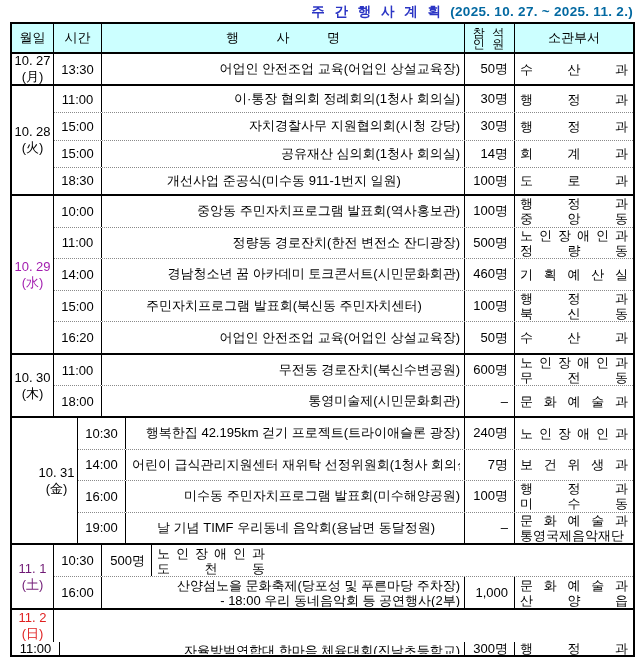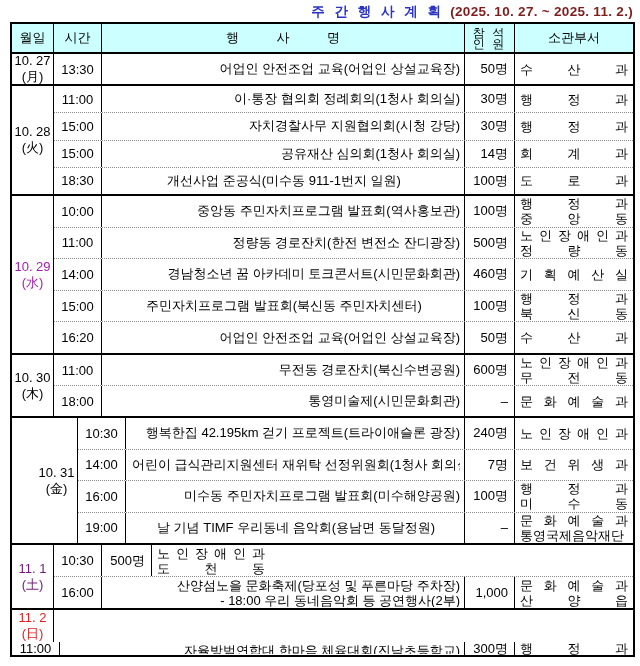--- a/index.html
+++ b/index.html
@@ -2,21 +2,21 @@
 <html><head>
 <meta charset="utf-8">
 <style>
   html,body{margin:0;padding:0;}
   body{width:640px;height:666px;background:#ffffff;font-family:"Liberation Sans","DejaVu Sans",sans-serif;color:#000;}
   .page{position:relative;width:640px;height:666px;background:#fff;overflow:hidden;}
 
   
   .title{position:absolute;top:3px;right:7px;font-size:13.5px;font-weight:bold;white-space:nowrap;}
   .title-ko{color:#2b35c4;letter-spacing:1.5px;word-spacing:3px;}
-  .title-range{color:#7f1d1d;margin-left:4px;letter-spacing:0.3px;}
+  .title-range{color:#0369a1;margin-left:4px;letter-spacing:0.3px;}
 
   
   .table{position:absolute;left:10px;top:22px;width:625px;border:2px solid #000;box-sizing:border-box;background:#fff;}
 
   
   .w-date{width:42px;}
   .w-time{width:48px;}
   .w-att{width:50px;}
   .w-dept{width:118px;}
 

